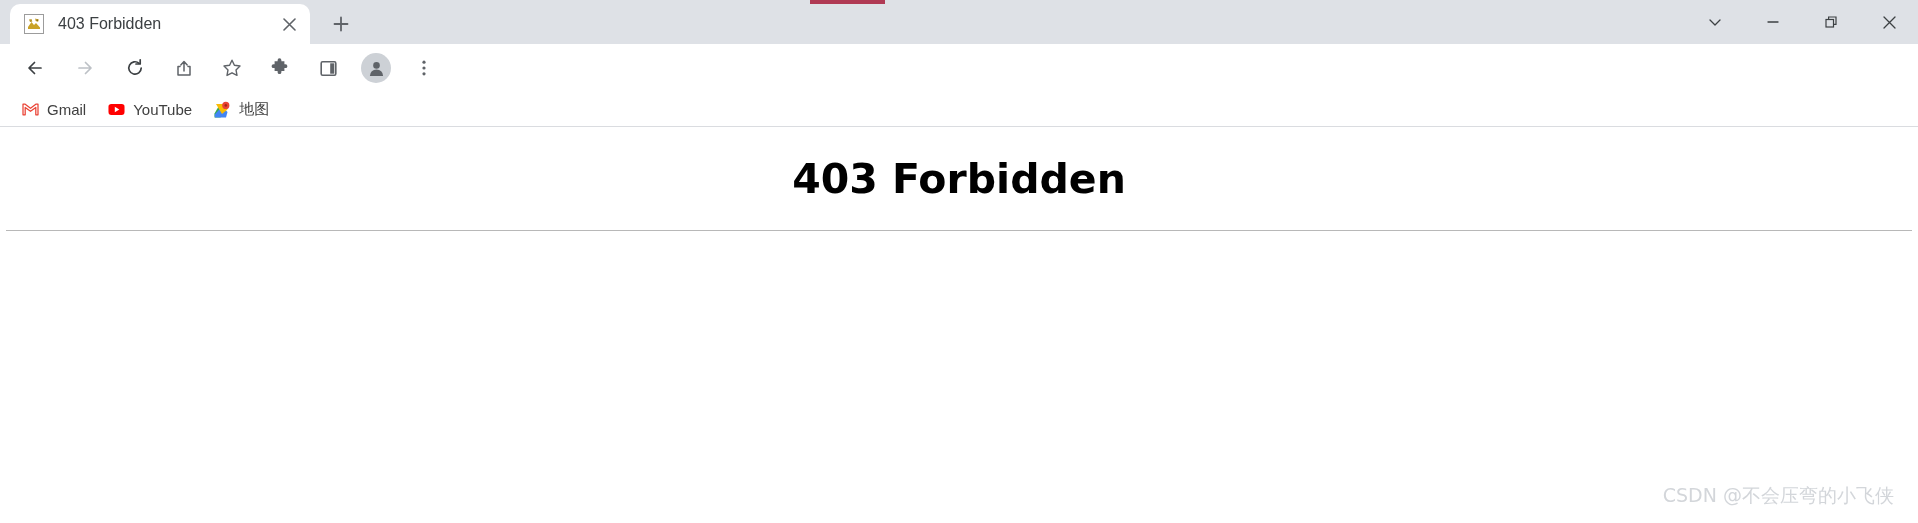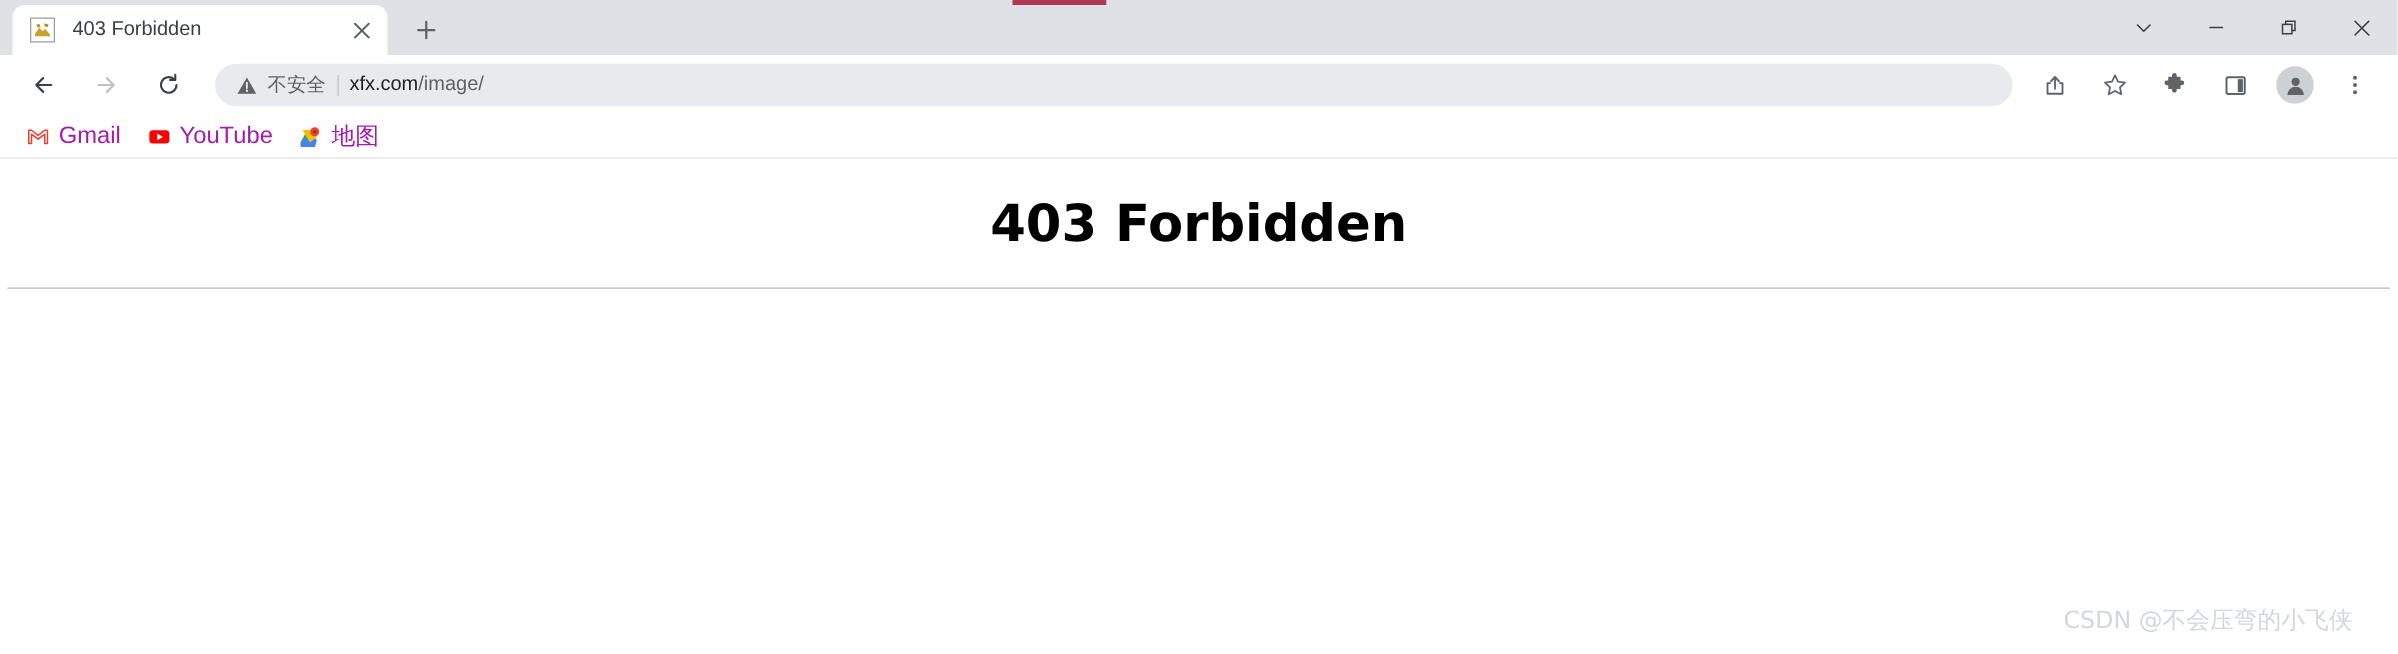--- a/index.html
+++ b/index.html
@@ -220,22 +220,22 @@
   .bm-icon {
     width: 17px;
     height: 17px;
     flex: 0 0 17px;
     display: flex;
     align-items: center;
     justify-content: center;
   }
   .bm-label {
     margin-left: 8px;
-    font-size: 19px;
-    color: #a21caf;
+    font-size: 15px;
+    color: #404040;
     white-space: nowrap;
   }
 
   .chrome-bottom-sep {
     height: 1px;
     background: #dadce0;
   }
 
   
   .page {
@@ -263,21 +263,21 @@
   .page-center {
     margin-top: 22px;
     text-align: center;
     font-size: 19px;
     color: #000000;
     font-family: "DejaVu Sans", sans-serif;
   }
 
   .watermark {
     position: absolute;
-    right: 36px;
+    right: 24px;
     bottom: 14px;
     font-size: 19px;
     color: #d3d6da;
     white-space: nowrap;
     font-family: "DejaVu Sans", sans-serif;
   }
 </style>
 </head>
 <body>
 
@@ -351,32 +351,20 @@
       </svg>
     </div>
 
     <div class="navbtn">
       <svg width="20" height="20" viewBox="0 0 20 20">
         <path d="M16.2 10 A6.2 6.2 0 1 1 14.1 5.3" stroke="#3c4043" stroke-width="1.7" fill="none" stroke-linecap="round"></path>
         <path d="M15.2 1.8 L15.2 6 L11 6" stroke="#3c4043" stroke-width="1.7" fill="none" stroke-linecap="round" stroke-linejoin="round"></path>
       </svg>
     </div>
 
-    <div class="omnibox">
-      <span class="omnibox-warn-icon">
-        <svg width="17" height="17" viewBox="0 0 17 17">
-          <path d="M8.5 2 L16 15 L1 15 Z" fill="#5f6368"></path>
-          <path d="M8.5 6.2 L8.5 10.4" stroke="#e8eaed" stroke-width="1.5" stroke-linecap="round"></path>
-          <circle cx="8.5" cy="12.6" r="0.95" fill="#e8eaed"></circle>
-        </svg>
-      </span>
-      <span class="omnibox-warn-text">不安全</span>
-      <span class="omnibox-sep"></span>
-      <span class="omnibox-url"><span>xfx.com</span><span class="dim">/image/</span></span>
-    </div>
 
     <div class="toolbar-actions">
 
       <div class="tbbtn">
         <svg width="19" height="19" viewBox="0 0 19 19">
           <path d="M5 7.5 L3 7.5 L3 16 L15 16 L15 7.5 L13 7.5" stroke="#5f6368" stroke-width="1.5" fill="none" stroke-linecap="round" stroke-linejoin="round"></path>
           <path d="M9 12 L9 3 M5.8 6 L9 2.6 L12.2 6" stroke="#5f6368" stroke-width="1.5" fill="none" stroke-linecap="round" stroke-linejoin="round"></path>
         </svg>
       </div>
 

